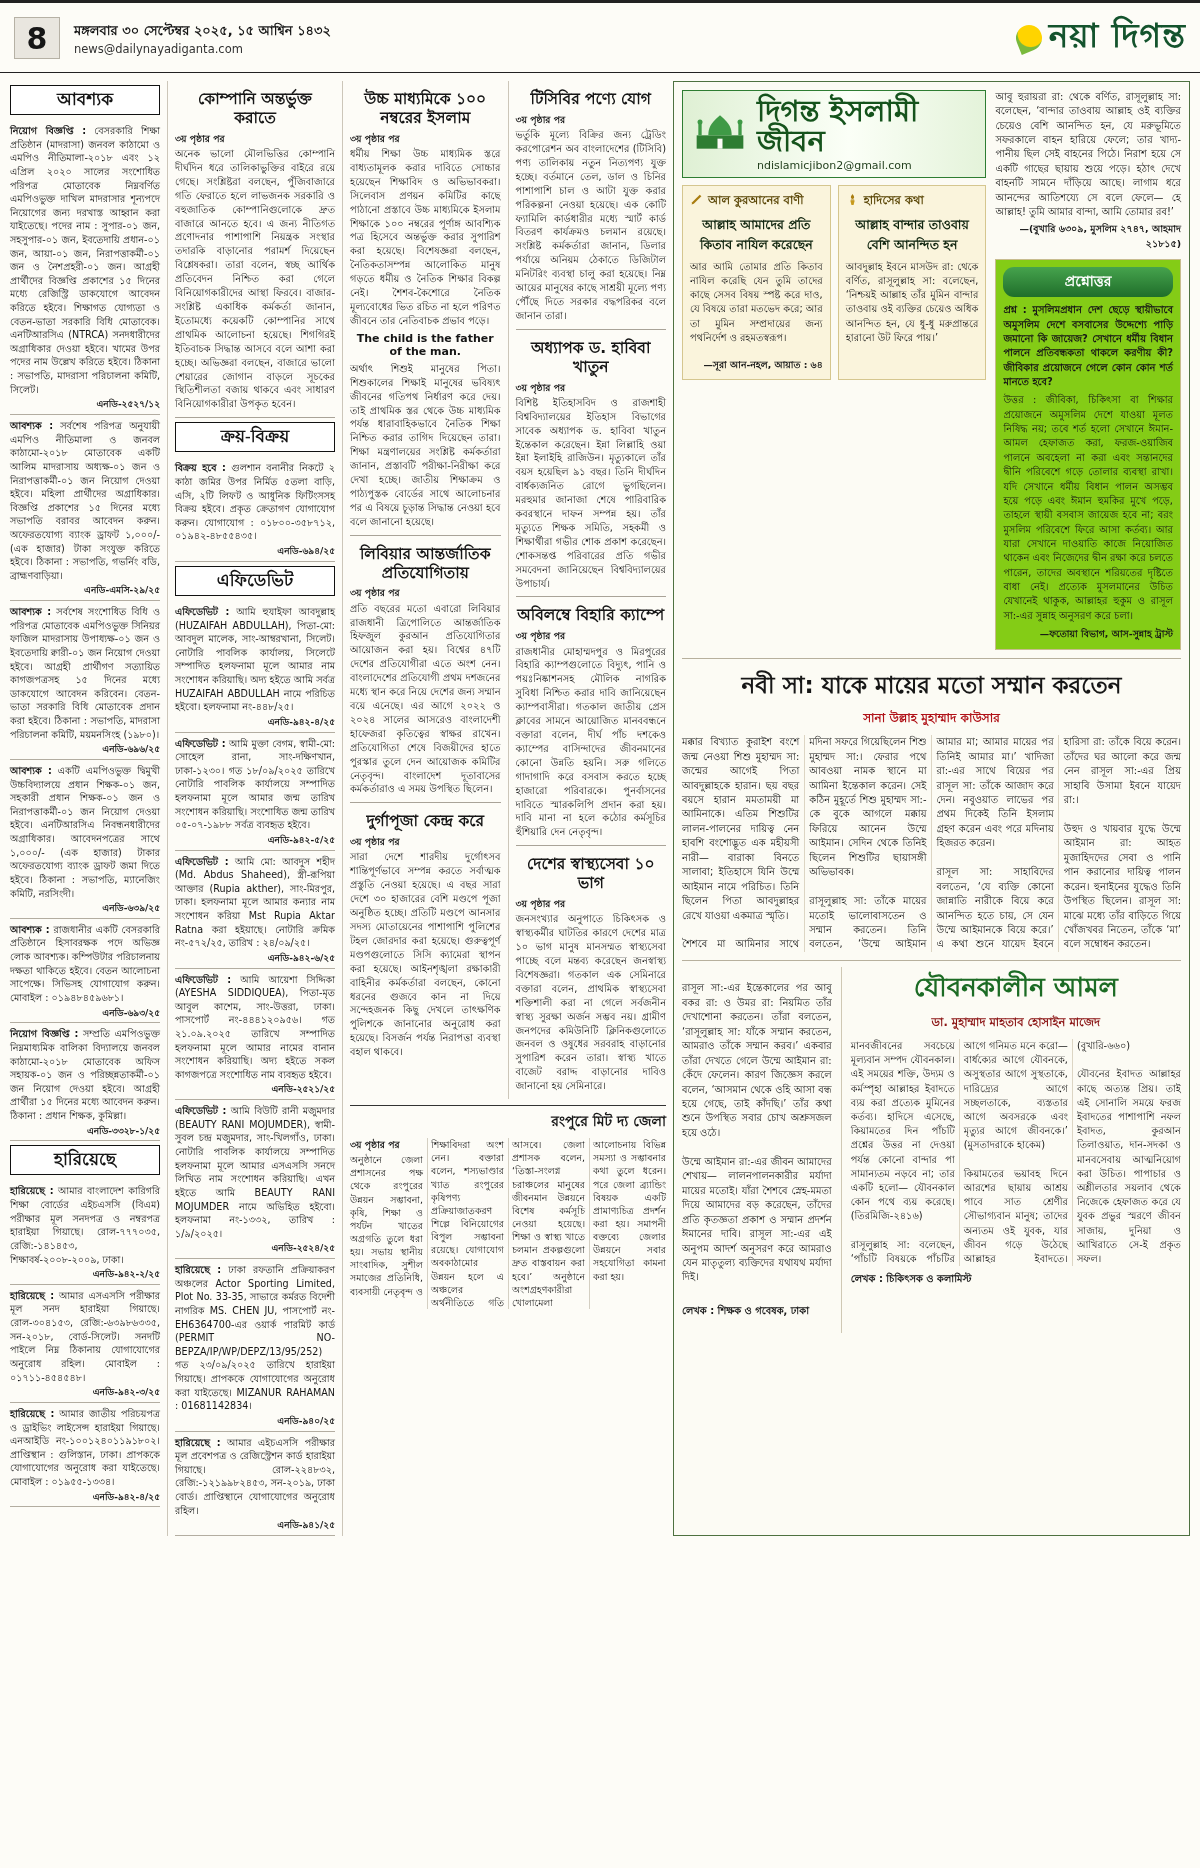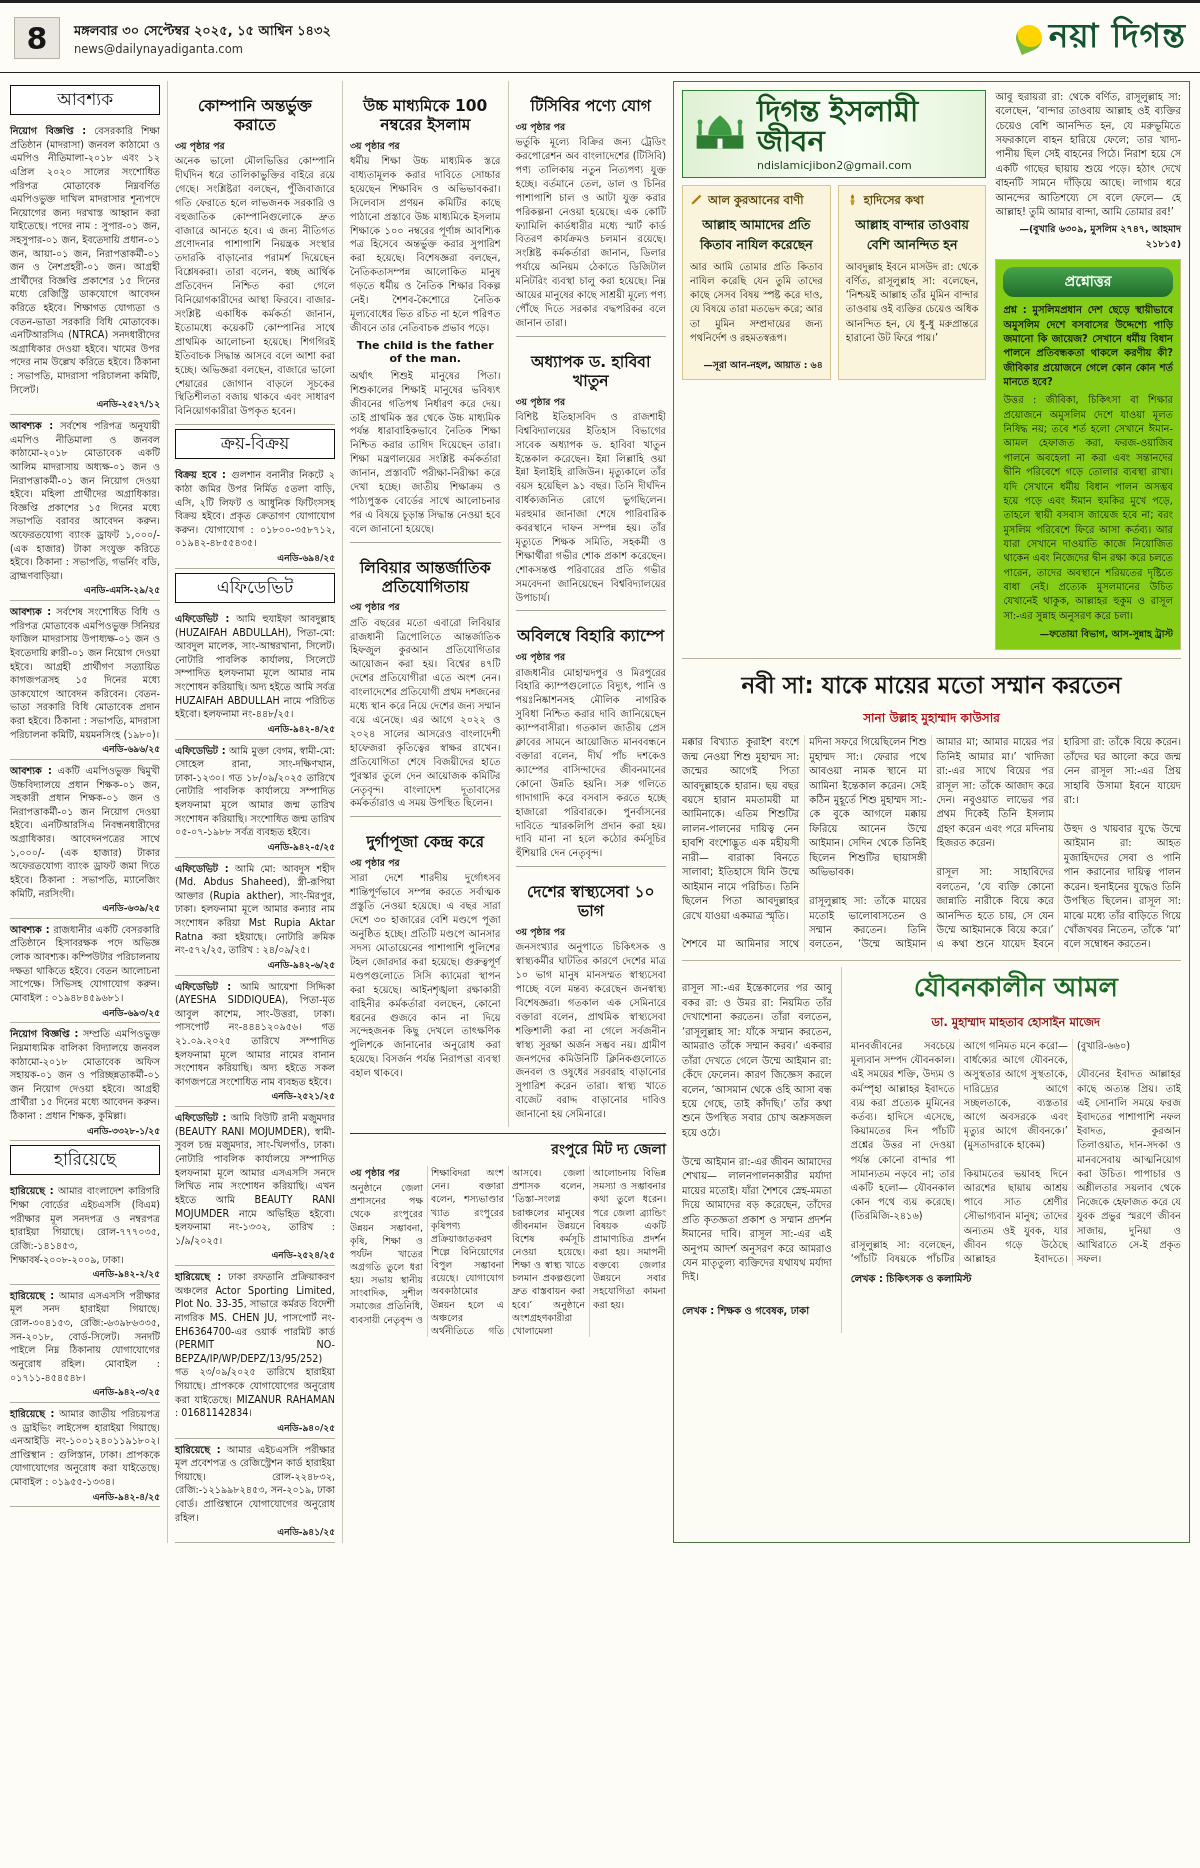--- a/index.html
+++ b/index.html
@@ -21,28 +21,28 @@
 
   
   .content { display:flex; gap:7px; padding:8px 10px 0; align-items:stretch; }
   .vsep { width:1px; background:#ccc6b9; flex:none; }
   .colnarrow { width:150px; flex:none; font-size:9.6px; line-height:1.42; text-align:justify; }
   .col2 { width:160px; }
   .mid { width:316px; flex:none; }
   .islamic { flex:1; }
 
   .boxhead { border:1.5px solid #111; text-align:center; font-family:"Liberation Serif","DejaVu Serif",serif;
-             font-weight:normal; font-size:17px; padding:2px 4px; margin:4px 0 5px; background:#fff; }
+             font-weight:bold; font-size:17px; padding:2px 4px; margin:4px 0 5px; background:#fff; }
   .ad { border-bottom:1px solid #b3ada1; padding:4px 0 3px; }
   .ad-lead { font-weight:bold; }
   .ad-code { text-align:right; font-weight:bold; font-size:9px; margin-top:2px; }
 
   .article { border-bottom:1px solid #a9a398; padding:4px 0 6px; }
   .article:last-child { border-bottom:none; }
-  .article-title { font-weight:bold; font-size:15.5px; line-height:1.22; text-align:center; margin:12px 0 4px; }
+  .article-title { font-weight:bold; font-size:15.5px; line-height:1.22; text-align:center; margin:5px 0 4px; }
   .cont { display:block; font-weight:bold; font-size:9.3px; margin-bottom:2px; }
   .article-body { font-size:9.8px; line-height:1.42; text-align:justify; white-space:pre-line; }
   .quote-line { font-weight:bold; text-align:center; font-size:11px; margin:4px 0; }
 
   .mid-top { display:flex; gap:7px; }
   .mid-col { flex:1; }
   .bottom-article { border-top:1.5px solid #333; margin-top:6px; padding-top:4px; }
   .bottom-title { font-size:14px; font-weight:bold; text-align:right; margin-bottom:4px; }
   .bottom-body { column-count:4; column-gap:8px; column-rule:1px solid #d4cfc2; font-size:9.4px; line-height:1.4;
                  text-align:justify; white-space:pre-line; }
@@ -217,21 +217,21 @@
         </div>
     </div>
 
     <div class="vsep"></div>
 
     <div class="mid">
       <div class="mid-top">
         <div class="mid-col">
 
             <div class="article">
-              <h3 class="article-title">উচ্চ মাধ্যমিকে 100 নম্বরের ইসলাম</h3>
+              <h3 class="article-title">উচ্চ মাধ্যমিকে ১০০ নম্বরের ইসলাম</h3>
               <div class="article-body"><b class="cont">৩য় পৃষ্ঠার পর</b><span>ধর্মীয় শিক্ষা উচ্চ মাধ্যমিক স্তরে বাধ্যতামূলক করার দাবিতে সোচ্চার হয়েছেন শিক্ষাবিদ ও অভিভাবকরা। সিলেবাস প্রণয়ন কমিটির কাছে পাঠানো প্রস্তাবে উচ্চ মাধ্যমিকে ইসলাম শিক্ষাকে ১০০ নম্বরের পূর্ণাঙ্গ আবশ্যিক পত্র হিসেবে অন্তর্ভুক্ত করার সুপারিশ করা হয়েছে। বিশেষজ্ঞরা বলছেন, নৈতিকতাসম্পন্ন আলোকিত মানুষ গড়তে ধর্মীয় ও নৈতিক শিক্ষার বিকল্প নেই। শৈশব-কৈশোরে নৈতিক মূল্যবোধের ভিত রচিত না হলে পরিণত জীবনে তার নেতিবাচক প্রভাব পড়ে।</span></div>
               <div class="quote-line">The child is the father of the man.</div>
               <div class="article-body">অর্থাৎ শিশুই মানুষের পিতা। শিশুকালের শিক্ষাই মানুষের ভবিষ্যৎ জীবনের গতিপথ নির্ধারণ করে দেয়। তাই প্রাথমিক স্তর থেকে উচ্চ মাধ্যমিক পর্যন্ত ধারাবাহিকভাবে নৈতিক শিক্ষা নিশ্চিত করার তাগিদ দিয়েছেন তারা। শিক্ষা মন্ত্রণালয়ের সংশ্লিষ্ট কর্মকর্তারা জানান, প্রস্তাবটি পরীক্ষা-নিরীক্ষা করে দেখা হচ্ছে। জাতীয় শিক্ষাক্রম ও পাঠ্যপুস্তক বোর্ডের সাথে আলোচনার পর এ বিষয়ে চূড়ান্ত সিদ্ধান্ত নেওয়া হবে বলে জানানো হয়েছে।</div>
             </div>
 
             <div class="article">
               <h3 class="article-title">লিবিয়ার আন্তর্জাতিক প্রতিযোগিতায়</h3>
               <div class="article-body"><b class="cont">৩য় পৃষ্ঠার পর</b><span>প্রতি বছরের মতো এবারো লিবিয়ার রাজধানী ত্রিপোলিতে আন্তর্জাতিক হিফজুল কুরআন প্রতিযোগিতার আয়োজন করা হয়। বিশ্বের ৪৭টি দেশের প্রতিযোগীরা এতে অংশ নেন। বাংলাদেশের প্রতিযোগী প্রথম দশজনের মধ্যে স্থান করে নিয়ে দেশের জন্য সম্মান বয়ে এনেছে। এর আগে ২০২২ ও ২০২৪ সালের আসরেও বাংলাদেশী হাফেজরা কৃতিত্বের স্বাক্ষর রাখেন। প্রতিযোগিতা শেষে বিজয়ীদের হাতে পুরস্কার তুলে দেন আয়োজক কমিটির নেতৃবৃন্দ। বাংলাদেশ দূতাবাসের কর্মকর্তারাও এ সময় উপস্থিত ছিলেন।</span></div>
 
             </div>

